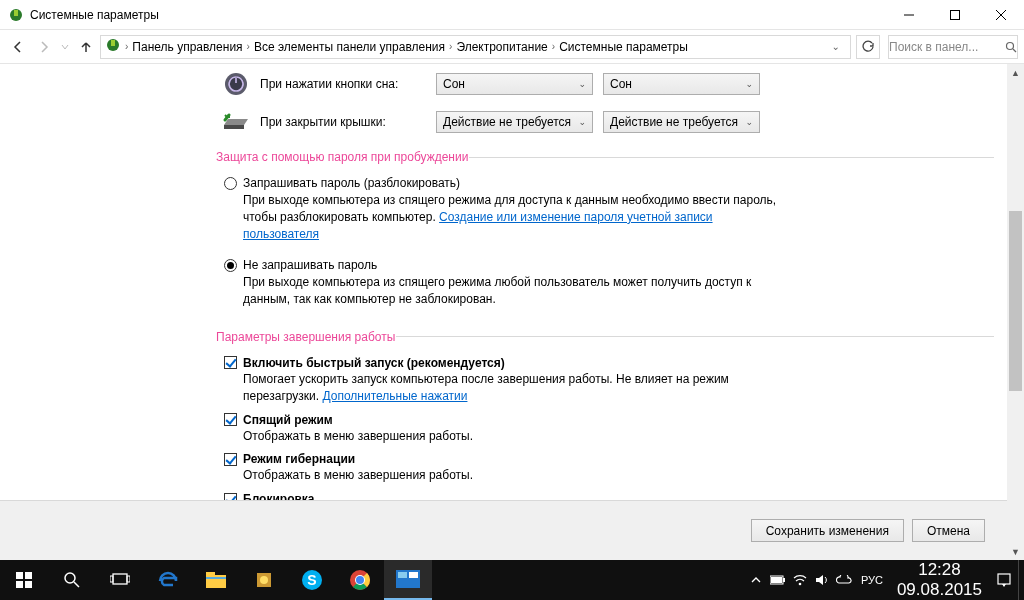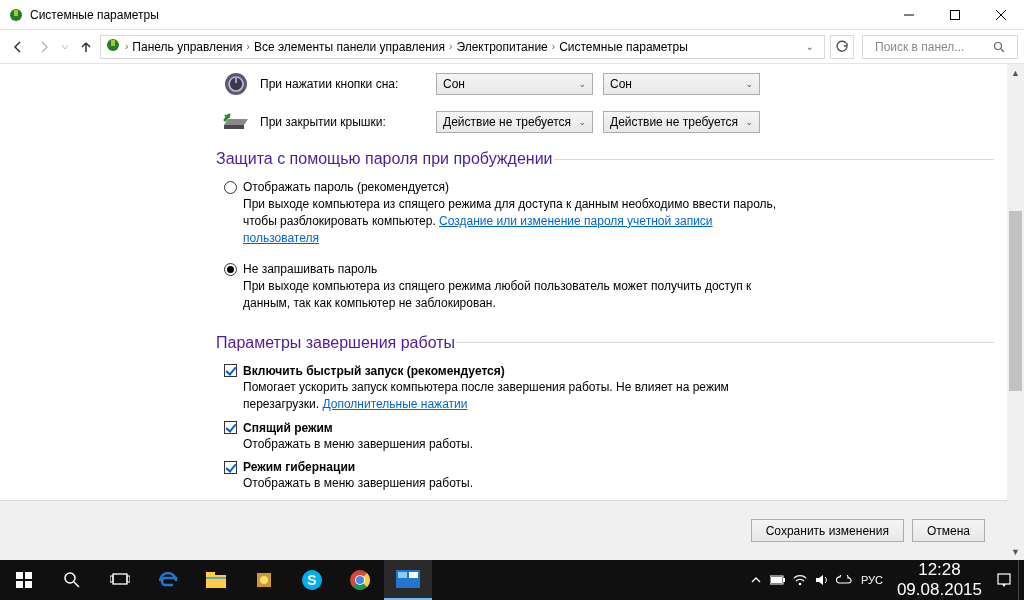--- a/index.html
+++ b/index.html
@@ -14,21 +14,21 @@
 .win-btn svg { width: 10px; height: 10px; }
 
 
 .navbar { height: 34px; display: flex; align-items: center; padding: 0 6px; gap: 2px; border-bottom: 1px solid #e5e5e5; }
 .nav-arrow { width: 24px; height: 24px; display:flex; align-items:center; justify-content:center; color:#555; }
 .nav-arrow.disabled { color:#bbb; }
 .breadcrumb { flex:1; height:24px; border:1px solid #d9d9d9; display:flex; align-items:center; padding:0 4px; font-size:12px; color:#000; gap:2px; }
 .bc-sep { color:#666; font-size:10px; margin:0 2px; }
 .bc-dd { margin-left:auto; color:#666; font-size:10px; padding:0 6px;}
 .refresh { width:24px; height:24px; display:flex;align-items:center;justify-content:center; border:1px solid #d9d9d9; margin-left:3px;}
-.search { width:156px; height:24px; border:1px solid #d9d9d9; margin-left:6px; display:flex; align-items:center; padding:0 12px; font-size:12px; color:#888; }
+.search { width:130px; height:24px; border:1px solid #d9d9d9; margin-left:6px; display:flex; align-items:center; padding:0 0; font-size:12px; color:#888; }
 .search .mag { margin-left:auto; color:#666; display:flex;}
 
 .app-icon svg, .bc-icon svg { width:16px; height:16px;}
 
 
 .content-area { position:relative; height: calc(600px - 30px - 34px - 40px); overflow:hidden; }
 .scroll { position:absolute; right:0; top:0; width:17px; height:100%; background:#f0f0f0; display:flex; flex-direction:column; }
 .scroll .arr { height:17px; display:flex; align-items:center; justify-content:center; color:#555; font-size:9px;}
 .scroll .track { flex:1; position:relative; }
 .scroll .thumb { position:absolute; left:2px; right:2px; top:130px; height:180px; background:#c2c2c2; }
@@ -36,21 +36,21 @@
 .content { padding: 6px 30px 0 220px; font-size:12px; color:#000; }
 
 .setting-row { display:flex; align-items:center; margin-bottom:10px; }
 .setting-row .icon { width:32px; height:28px; margin-right:8px; display:flex; align-items:center; justify-content:center; }
 .setting-row .lbl { width:176px; }
 .dd { width:157px; height:22px; border:1px solid #adadad; background:linear-gradient(#f5f5f5,#e8e8e8); display:flex; align-items:center; padding:0 6px; font-size:12px; margin-right:10px; }
 .dd .chev { margin-left:auto; font-size:9px; color:#555;}
 
 .section { margin-top:14px; }
 .section-head { display:flex; align-items:center; margin-bottom:12px; }
-.section-head .ht { font-size:16px; color:#4c1d95; margin-right:1px; white-space:nowrap;}
+.section-head .ht { font-size:12px; color:#ec4899; margin-right:1px; white-space:nowrap;}
 .section-head .line { flex:1; height:1px; background:#d9d9d9; }
 
 .radio-block { padding-left:8px; margin-bottom:12px; }
 .radio-line { display:flex; align-items:center; gap:6px; }
 .radio { width:13px; height:13px; border:1px solid #333; border-radius:50%; position:relative; flex-shrink:0;}
 .radio.sel::after { content:""; position:absolute; left:2px; top:2px; right:2px; bottom:2px; background:#000; border-radius:50%; }
 .radio-desc { padding-left:19px; margin-top:2px; line-height:1.4; max-width:560px;}
 .link { color:#0066cc; text-decoration:underline; cursor:pointer;}
 
 .cb-block { padding-left:8px; margin-bottom:8px; }
@@ -205,21 +205,21 @@
 
     <div class="section" style="margin-left:-4px;">
       <div class="section-head">
           <span class="ht">Защита с помощью пароля при пробуждении</span>
           <span class="line"></span>
         </div>
 
       <div class="radio-block">
         <div class="radio-line">
           <span class="radio"></span>
-          <span>Отображать пароль (рекомендуется)</span>
+          <span>Запрашивать пароль (разблокировать)</span>
         </div>
         <div class="radio-desc"><span>При выходе компьютера из спящего режима для доступа к данным необходимо ввести пароль, чтобы разблокировать компьютер. </span><span class="link">Создание или изменение пароля учетной записи пользователя</span></div>
       </div>
 
       <div class="radio-block" style="margin-top:16px;">
         <div class="radio-line">
           <span class="radio sel"></span>
           <span>Не запрашивать пароль</span>
         </div>
         <div class="radio-desc">При выходе компьютера из спящего режима любой пользователь может получить доступ к данным, так как компьютер не заблокирован.</div>

